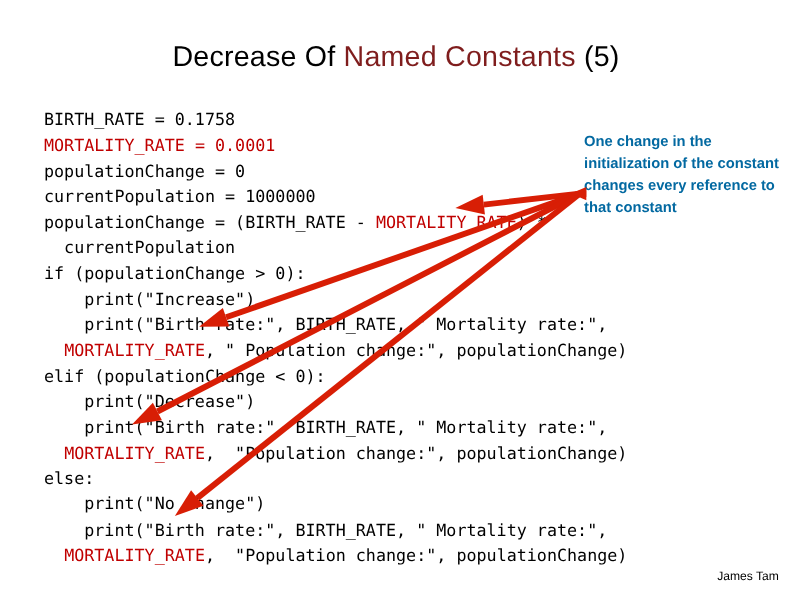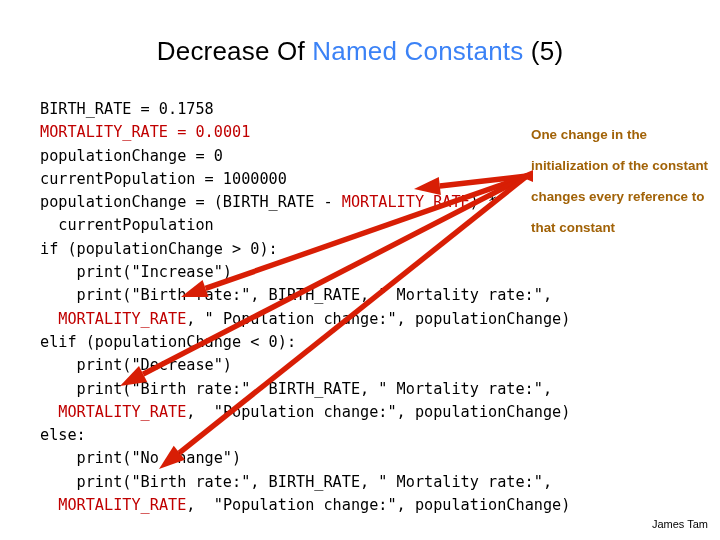--- a/index.html
+++ b/index.html
@@ -27,21 +27,21 @@
     width: 720px;
     text-align: center;
     font-family: "Liberation Sans", sans-serif;
     font-size: 26px;
     font-weight: 400;
     letter-spacing: 0.2px;
     color: #000000;
     white-space: nowrap;
   }
   #slide-title .hl {
-    color: #3b82f6;
+    color: #7f1d1d;
     margin-top: 40px;
   }
 
   
   #code-block {
     position: absolute;
     left: 40px;
     top: 98px;
     width: 600px;
     font-family: "DejaVu Sans Mono", "Liberation Mono", monospace;
@@ -62,23 +62,23 @@
   }
 
   
   #annotation {
     position: absolute;
     left: 531px;
     top: 119px;
     width: 184px;
     font-family: "Liberation Sans", sans-serif;
     font-size: 13.4px;
-    line-height: 31px;
+    line-height: 20px;
     font-weight: bold;
-    color: #a16207;
+    color: #0369a1;
   }
 
   
   #arrow-layer {
     position: absolute;
     left: 0;
     top: 0;
     width: 720px;
     height: 540px;
     pointer-events: none;

